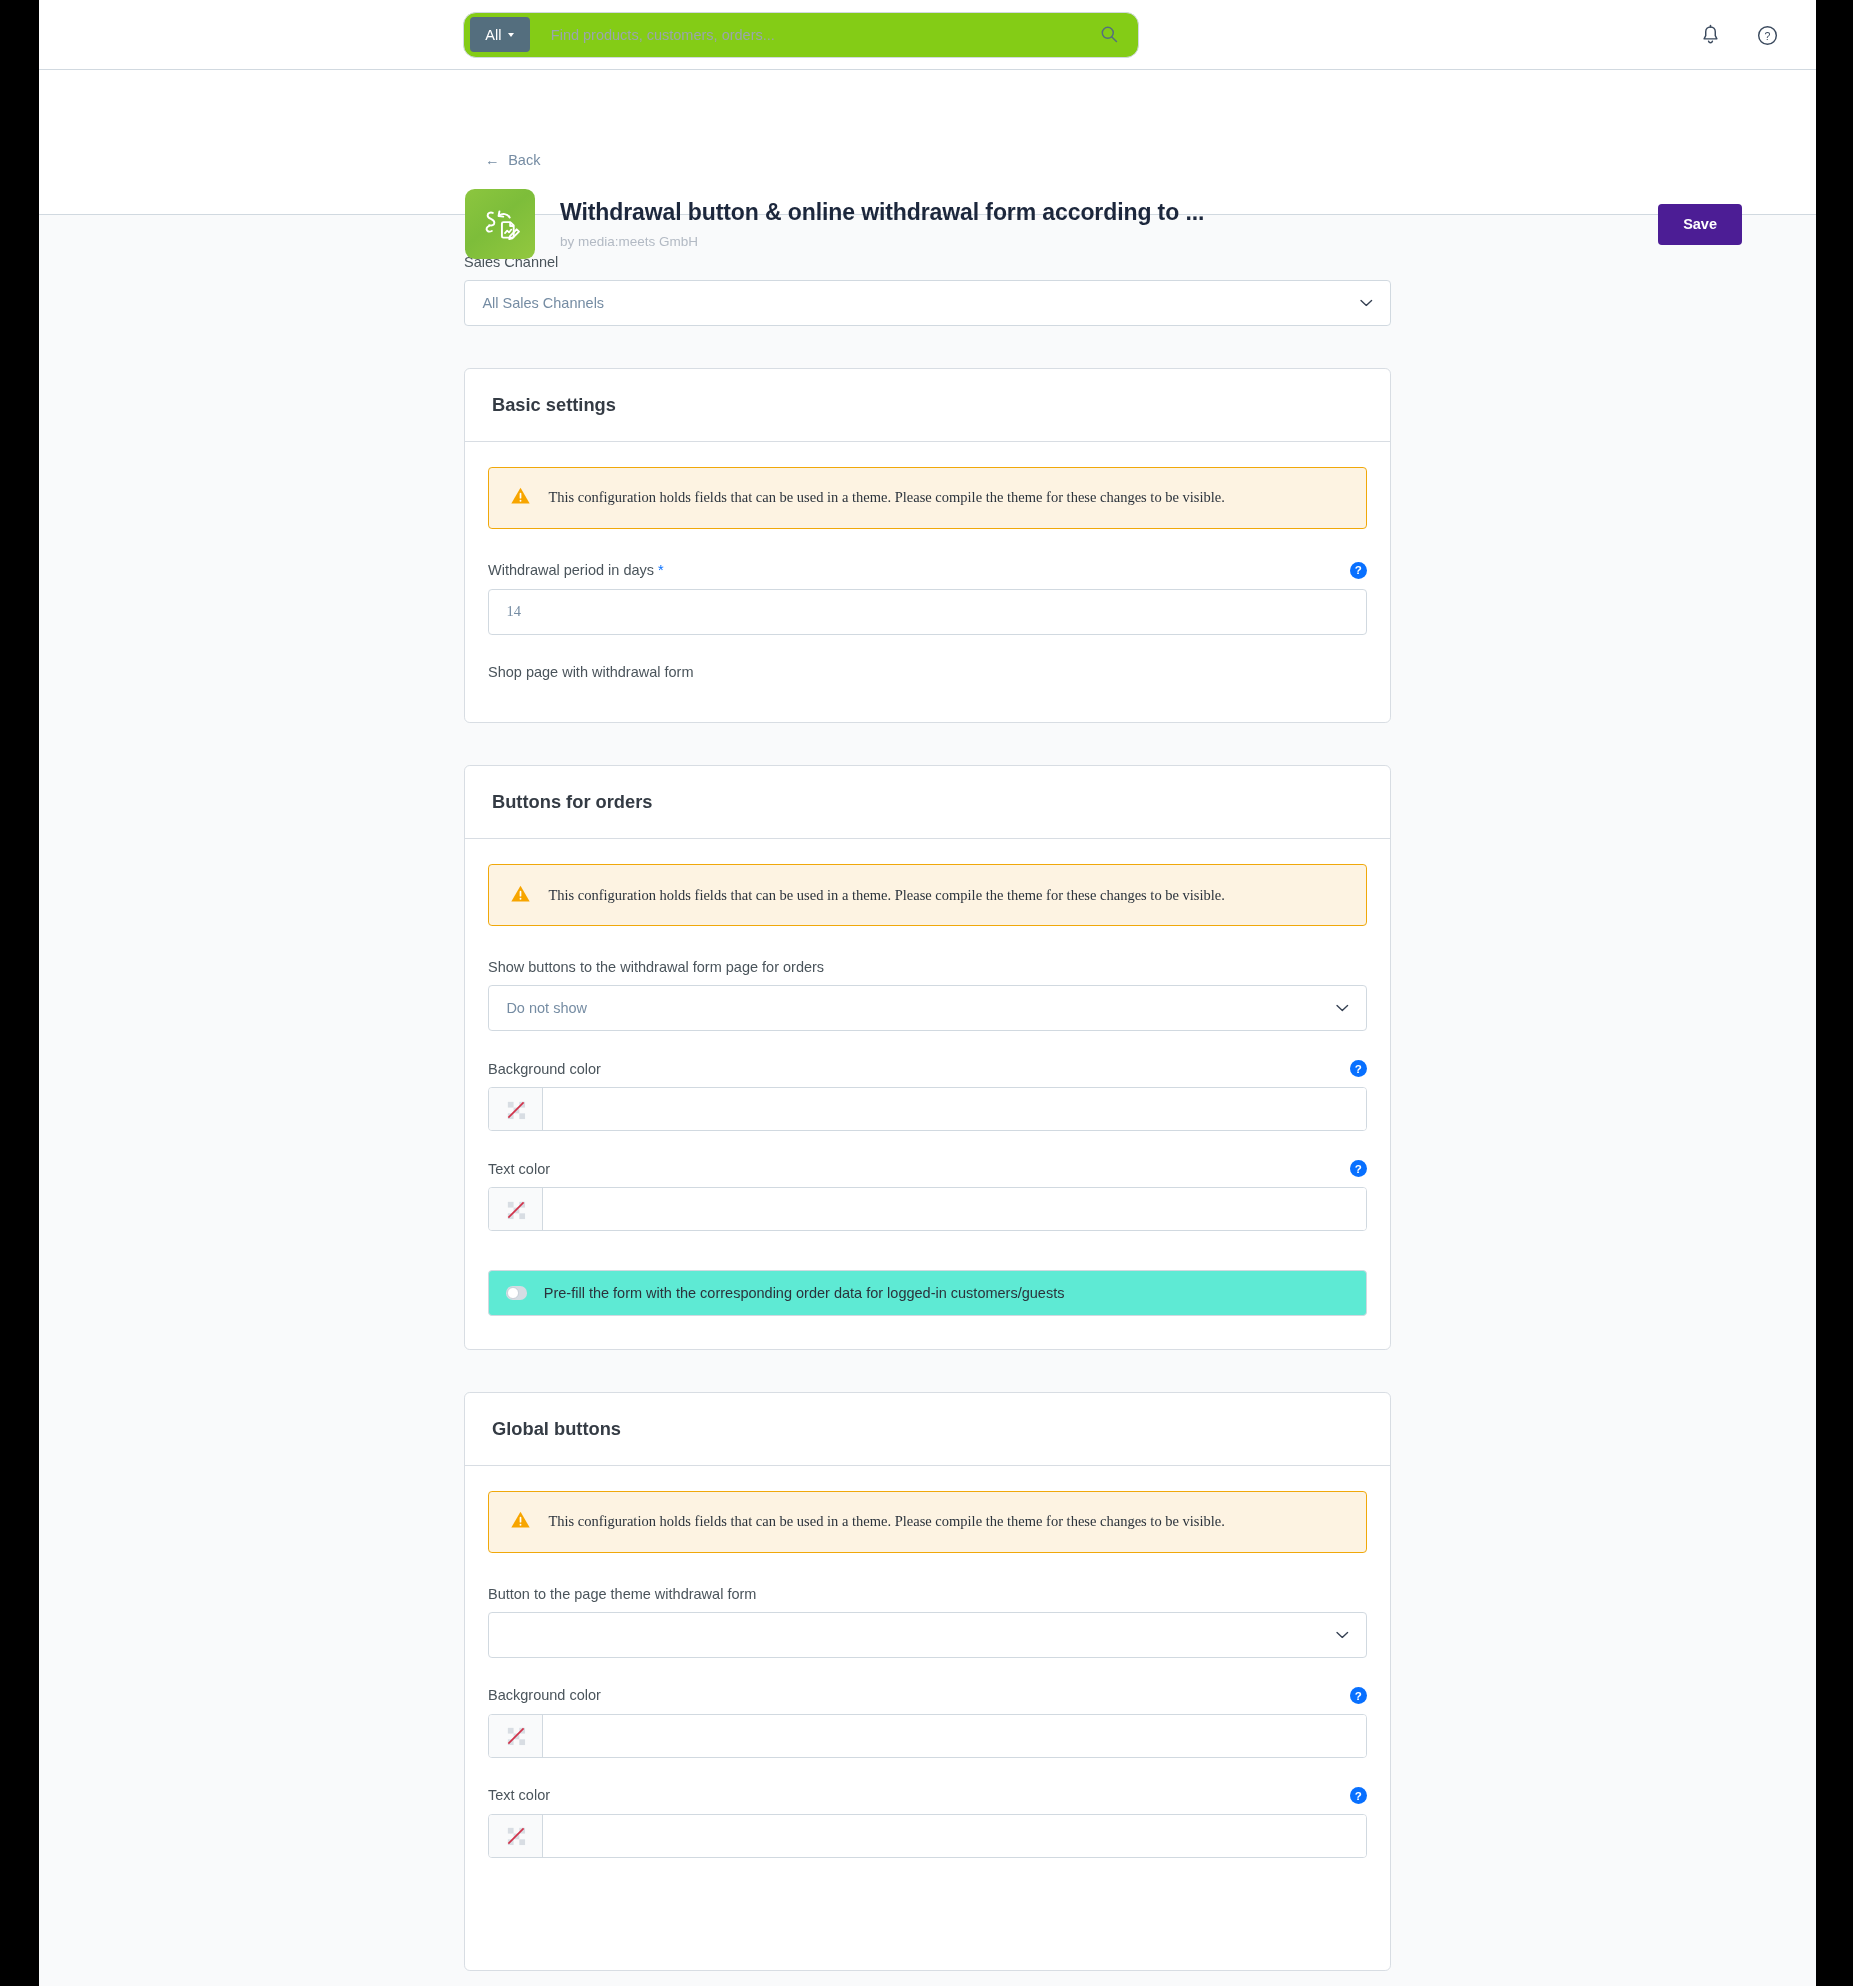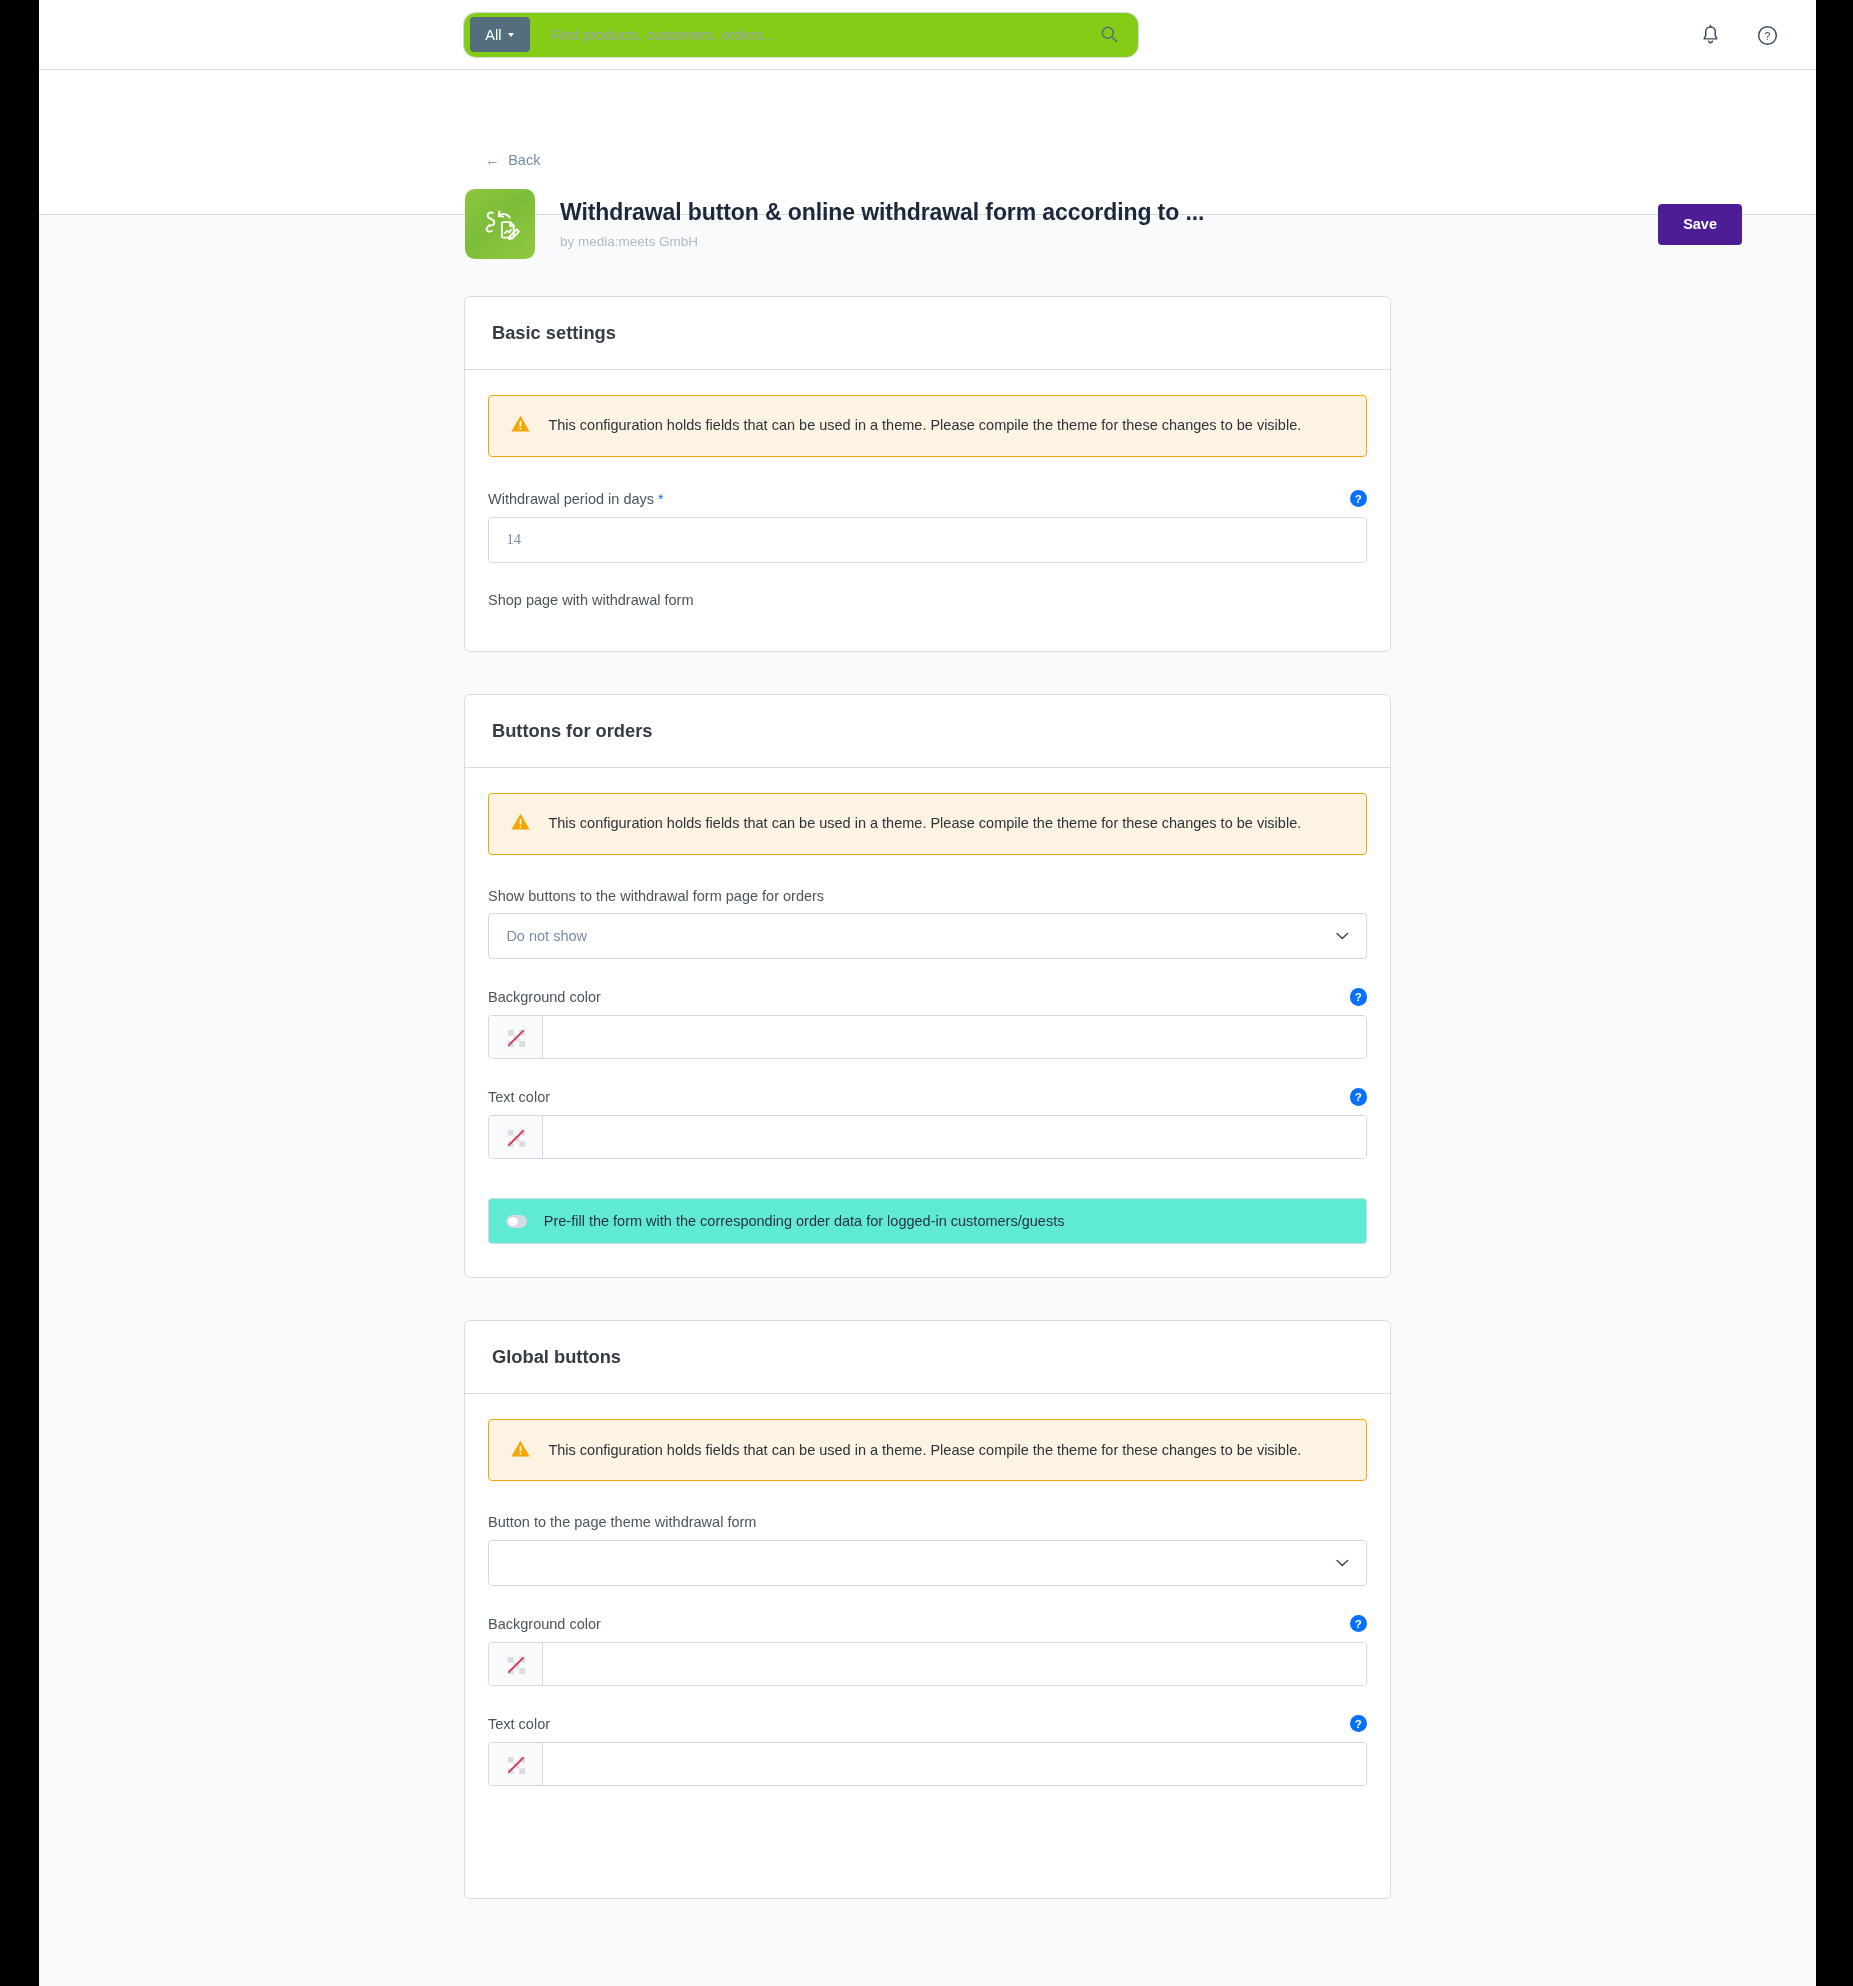--- a/index.html
+++ b/index.html
@@ -236,20 +236,21 @@
     padding: 18.3px 21px;
     display: flex;
     align-items: center;
     gap: 17.4px;
     margin-bottom: 33px;
   }
   .alert-text {
     font-size: 14.5px;
     color: #2b333c;
     line-height: 1.35;
+    font-family: Liberation Serif, serif;
   }
 
   .form-group { margin-bottom: 29px; }
   .form-group:last-child { margin-bottom: 0; }
 
   .label-row {
     display: flex;
     align-items: center;
     justify-content: space-between;
     margin-bottom: 9.7px;
@@ -411,20 +412,31 @@
         <div class="app-title">Withdrawal button &amp; online withdrawal form according to ...</div>
         <div class="app-by">by media:meets GmbH</div>
       </div>
       <button class="save-btn">Save</button>
     </div>
   </div>
 
   <div class="content">
     <div class="container">
 
+      <div>
+        <label class="field-label">Sales Channel</label>
+        <div class="select-box">
+          <span>All Sales Channels</span>
+          <span class="select-caret">
+            <svg width="12.6" height="7.7" viewBox="0 0 13 8" fill="none">
+              <path d="M1 1.3L6.5 6.6 12 1.3" stroke="#354052" stroke-width="1.4" stroke-linecap="round" stroke-linejoin="round"></path>
+            </svg>
+          </span>
+        </div>
+      </div>
 
       <div class="card">
         <div class="card-header">
           <div class="card-title">Basic settings</div>
         </div>
         <div class="card-body">
 
           <div class="alert">
             <span>
               <svg width="21" height="19.3" viewBox="0 0 22 20" fill="none">

